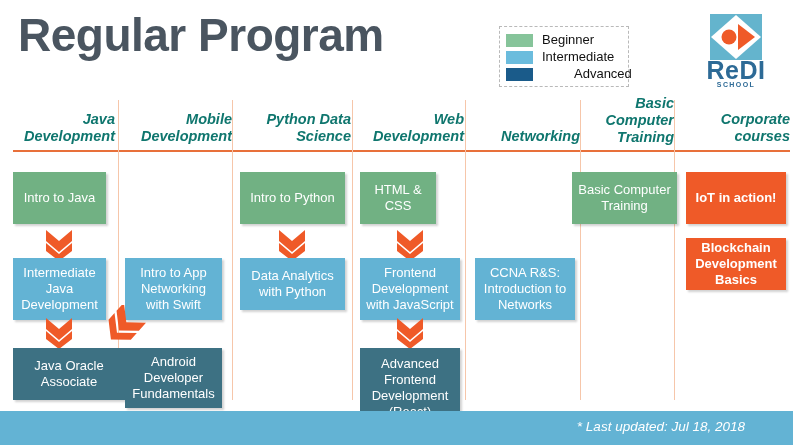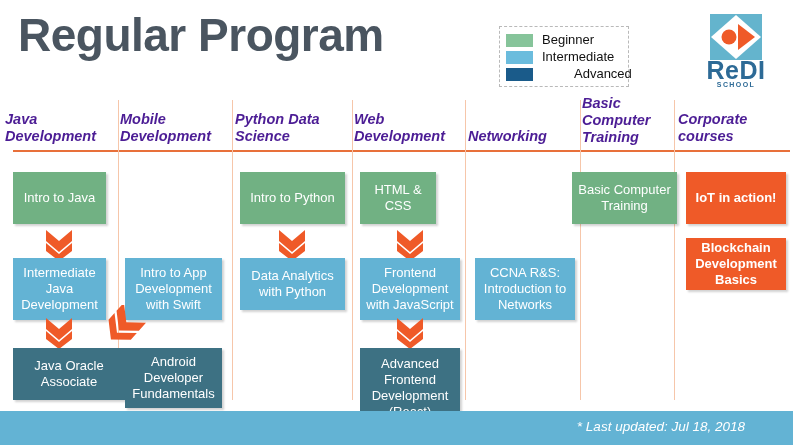--- a/index.html
+++ b/index.html
@@ -94,25 +94,25 @@
   
   .headers {
     position: absolute;
     left: 0;
     top: 96px;
     width: 793px;
     height: 52px;
   }
   .col-header {
     position: absolute;
-    text-align: left;
+    text-align: right;
     font-size: 14.5px;
     font-style: italic;
     font-weight: bold;
-    color: #4c1d95;
+    color: #0f766e;
     line-height: 17px;
     bottom: 3px;
   }
 
   
   .hrule {
     position: absolute;
     left: 13px;
     top: 150px;
     width: 777px;
@@ -261,21 +261,21 @@
   <svg viewBox="0 0 30 34" aria-hidden="true">
     <polygon points="2,2 15,13 28,2 28,13 15,24 2,13" fill="#ef5a28"></polygon>
     <polygon points="2,15 15,26 28,15 28,23 15,33 2,23" fill="#ef5a28"></polygon>
   </svg>
 </div>
 <div class="card advanced" style="left:13px; top:348px; width:112px; height:52px;">
   <span>Java Oracle Associate</span>
 </div>
 
 <div class="card intermediate" style="left:125px; top:258px; width:97px; height:62px;">
-  <span>Intro to App Development with Swift</span>
+  <span>Intro to App Networking with Swift</span>
 </div>
 <div class="arrow diag" style="left:100px; top:305px;">
   <svg viewBox="0 0 46 42" aria-hidden="true">
     <g transform="rotate(42 23 21)">
       <polygon points="8,3 23,16 38,3 38,14 23,27 8,14" fill="#ef5a28"></polygon>
       <polygon points="8,17 23,30 38,17 38,26 23,39 8,26" fill="#ef5a28"></polygon>
     </g>
   </svg>
 </div>
 <div class="card advanced" style="left:125px; top:348px; width:97px; height:60px;justify-content:center;">

